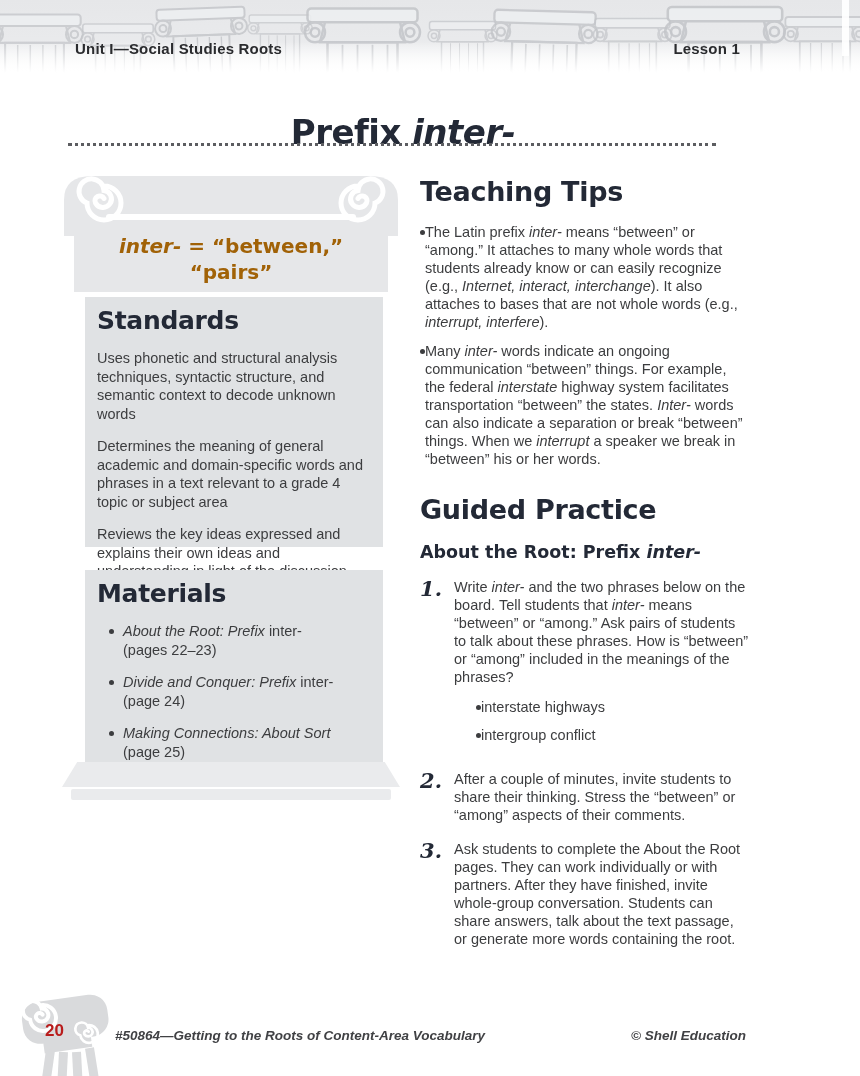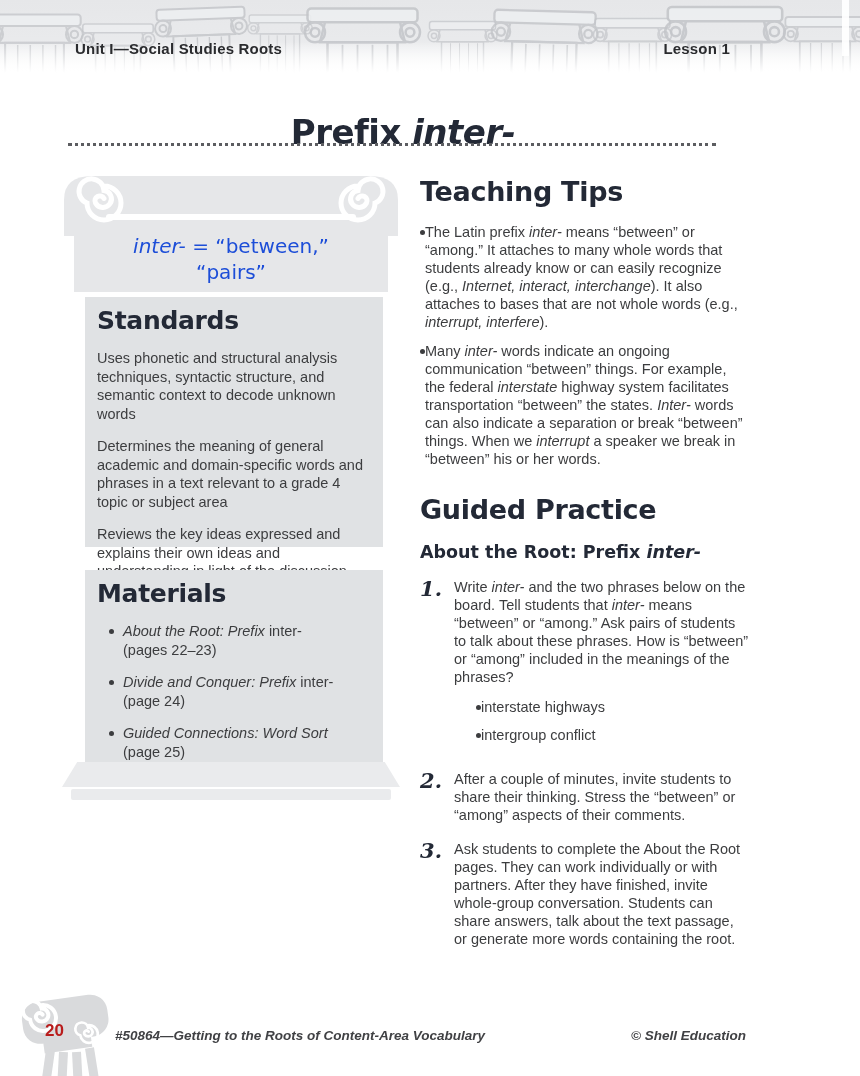--- a/index.html
+++ b/index.html
@@ -17,35 +17,35 @@
   .header-band svg { position:absolute; left:0; top:0; }
   .band-fade {
     position:absolute; left:0; bottom:0; width:100%; height:34px;
     background:linear-gradient(180deg,rgba(255,255,255,0),#ffffff 90%);
   }
   .band-strip { position:absolute; left:842px; top:0; width:7px; height:56px; background:rgba(255,255,255,.92); }
   .header-unit, .header-lesson {
     position:absolute; top:40px; font-size:15px; font-weight:bold; color:#2a2b2e; letter-spacing:.2px;
   }
   .header-unit { left:75px; }
-  .header-lesson { right:130px;text-align:center; }
+  .header-lesson { right:120px;text-align:center; }
 
   
   .page-title {
     position:absolute; left:62px; top:96px; width:650px; margin:16px; text-align:center;
     font-family:"DejaVu Sans", sans-serif; font-weight:bold; font-size:34px; color:#232936; letter-spacing:-.5px;
   }
   .title-divider { position:absolute; left:68px; top:143px; width:648px; height:0; border-top:3px dotted #5c5d61; }
 
   
   .pillar-capital-svg { position:absolute; left:62px; top:170px; }
   .pillar-text {
     position:absolute; left:74px; top:228px; width:314px; height:64px; box-sizing:border-box;
     background:#e6e7e9; text-align:center; padding-top:5px;
-    font-family:"DejaVu Sans", sans-serif; font-weight:normal; font-size:20px; line-height:26px; color:#1d4ed8;
+    font-family:"DejaVu Sans", sans-serif; font-weight:bold; font-size:20px; line-height:26px; color:#a16207;
   }
   .panel {
     position:absolute; left:85px; width:298px; box-sizing:border-box;
     background:#e0e2e4; padding:9px 12px 6px;
   }
   .standards-panel { top:297px; height:250px; }
   .materials-panel { top:570px; height:202px; }
   .box-heading {
     margin:0 0 13px; font-family:"DejaVu Sans", sans-serif; font-weight:bold;
     font-size:25px; line-height:30px; color:#232936; letter-spacing:-.3px;
@@ -161,21 +161,21 @@
       <li>
         <span class="bullet-dot"></span>
         <span>
           <span><i>Divide and Conquer: Prefix</i> inter-</span><br>
           <span>(page 24)</span>
         </span>
       </li>
       <li>
         <span class="bullet-dot"></span>
         <span>
-          <span><i>Guided Connections: Word Sort</i></span><br>
+          <span><i>Making Connections: About Sort</i></span><br>
           <span>(page 25)</span>
         </span>
       </li>
     </ul>
   </section>
 
   <div class="pillar-trapezoid"></div>
   <div class="pillar-base"></div>
 
   <div class="right-col">

